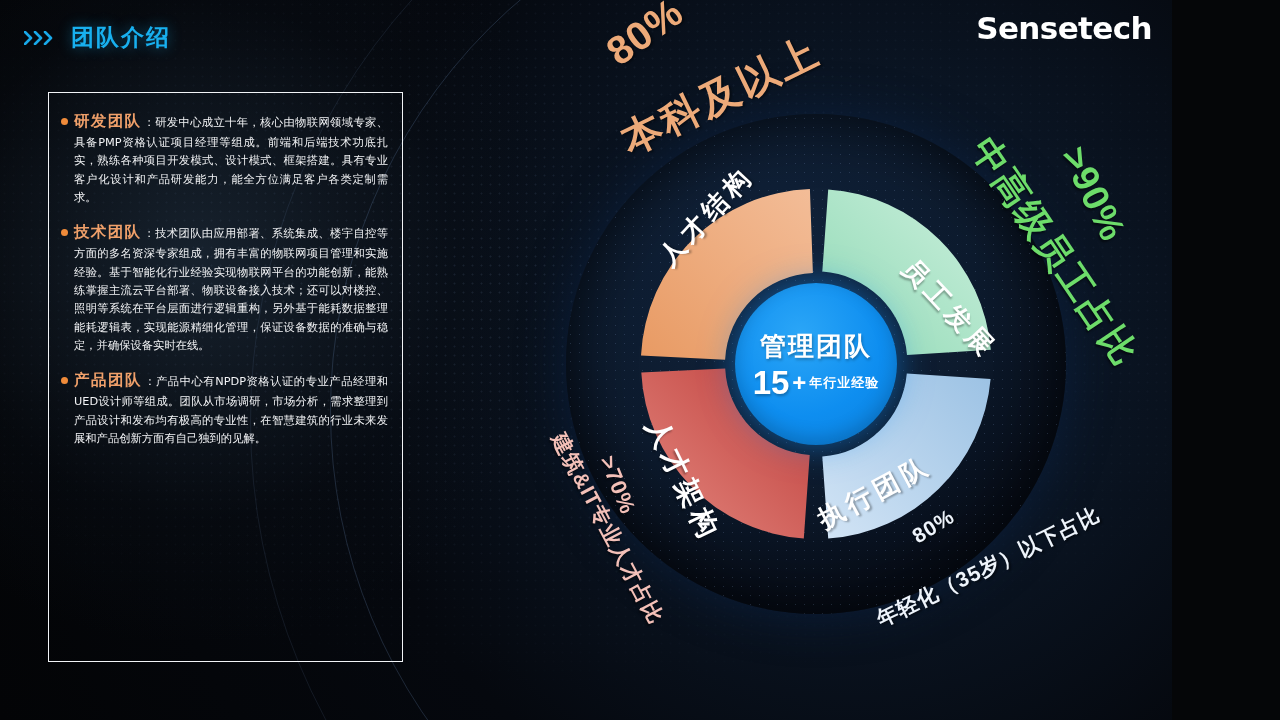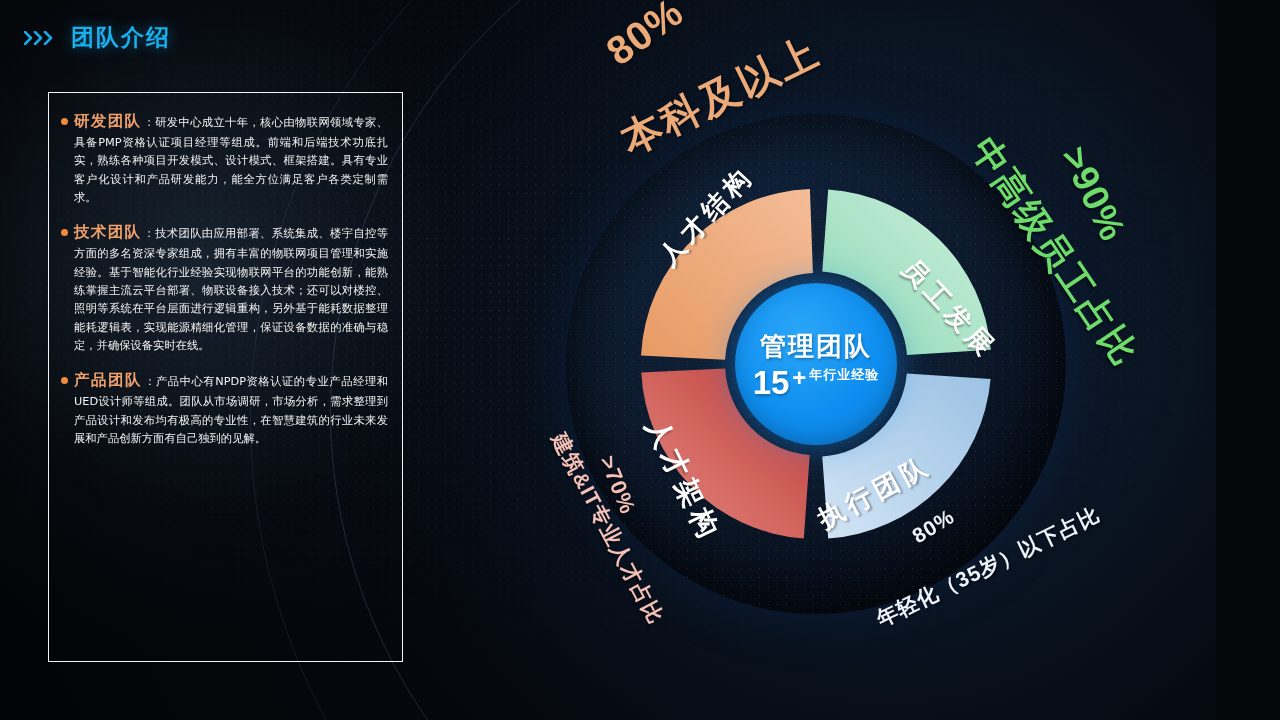--- a/index.html
+++ b/index.html
@@ -3,21 +3,21 @@
 <meta charset="utf-8">
 <title>Team Introduction Slide</title>
 <style>
   html,body{margin:0;padding:0;}
   body{
     width:1280px;height:720px;overflow:hidden;
     background:#050608;
     font-family:"Liberation Sans","DejaVu Sans",sans-serif;
     position:relative;
   }
-  .stage{position:absolute;inset:0;width:1172px;height:720px;overflow:hidden;padding-left:44px;}
+  .stage{position:absolute;inset:0;width:1172px;height:720px;overflow:hidden;}
 
   
   .bg-base{
     position:absolute;inset:0;
     background:
       radial-gradient(circle at 73% 46%, #0e2038 0%, #0a1422 28%, #05080e 55%, #030406 100%),
       #030406;
   }
   .bg-glow-left{
     position:absolute;left:-180px;top:-120px;width:760px;height:760px;
@@ -98,21 +98,21 @@
   .hub{
     position:absolute;left:199px;top:199px;width:162px;height:162px;border-radius:50%;
     background:radial-gradient(circle at 40% 32%, #2ba6f7 0%, #0e8ef0 55%, #0b7fdc 100%);
     box-shadow:0 0 34px rgba(20,140,240,.55), inset 0 -6px 18px rgba(0,0,0,.18);
     display:flex;flex-direction:column;align-items:center;justify-content:center;gap:2px;
   }
   .hub-title{
     color:#ffffff;font-size:26px;font-weight:700;letter-spacing:2px;
     text-shadow:1px 2px 3px rgba(0,0,0,.28);
   }
-  .hub-sub{display:flex;align-items:flex-start;gap:3px;}
+  .hub-sub{display:flex;align-items:center;gap:3px;}
   .hub-num{
     color:#ffffff;font-size:33px;font-weight:700;line-height:1;
     text-shadow:1px 2px 3px rgba(0,0,0,.28);
   }
   .hub-plus{color:#ffffff;font-size:24px;font-weight:700;line-height:1;}
   .hub-unit{color:#ffffff;font-size:13px;font-weight:700;letter-spacing:1px;}
 
   
   .seg-label{
     position:absolute;color:#ffffff;font-weight:700;white-space:nowrap;
@@ -138,20 +138,21 @@
   <div class="title-row">
     <span class="chev">
       <svg width="34" height="14" viewBox="0 0 34 14" aria-hidden="true">
         <path d="M1 1 L7 7 L1 13" fill="none" stroke="#18a8e8" stroke-width="2.6" stroke-linecap="round" stroke-linejoin="round"></path>
         <path d="M11 1 L17 7 L11 13" fill="none" stroke="#18a8e8" stroke-width="2.6" stroke-linecap="round" stroke-linejoin="round"></path>
         <path d="M21 1 L27 7 L21 13" fill="none" stroke="#18a8e8" stroke-width="2.6" stroke-linecap="round" stroke-linejoin="round"></path>
       </svg>
     </span>
     <span class="page-title">团队介绍</span>
   </div>
+  <div class="brand">Sensetech</div>
 
   <div class="panel">
 
     <div class="para">
       <span class="bullet"></span>
       <div class="ptext">
         <span class="pname">研发团队</span><span>：</span><span>研发中心成立十年，核心由物联网领域专家、具备PMP资格认证项目经理等组成。前端和后端技术功底扎实，熟练各种项目开发模式、设计模式、框架搭建。具有专业客户化设计和产品研发能力，能全方位满足客户各类定制需求。</span>
       </div>
     </div>
 

